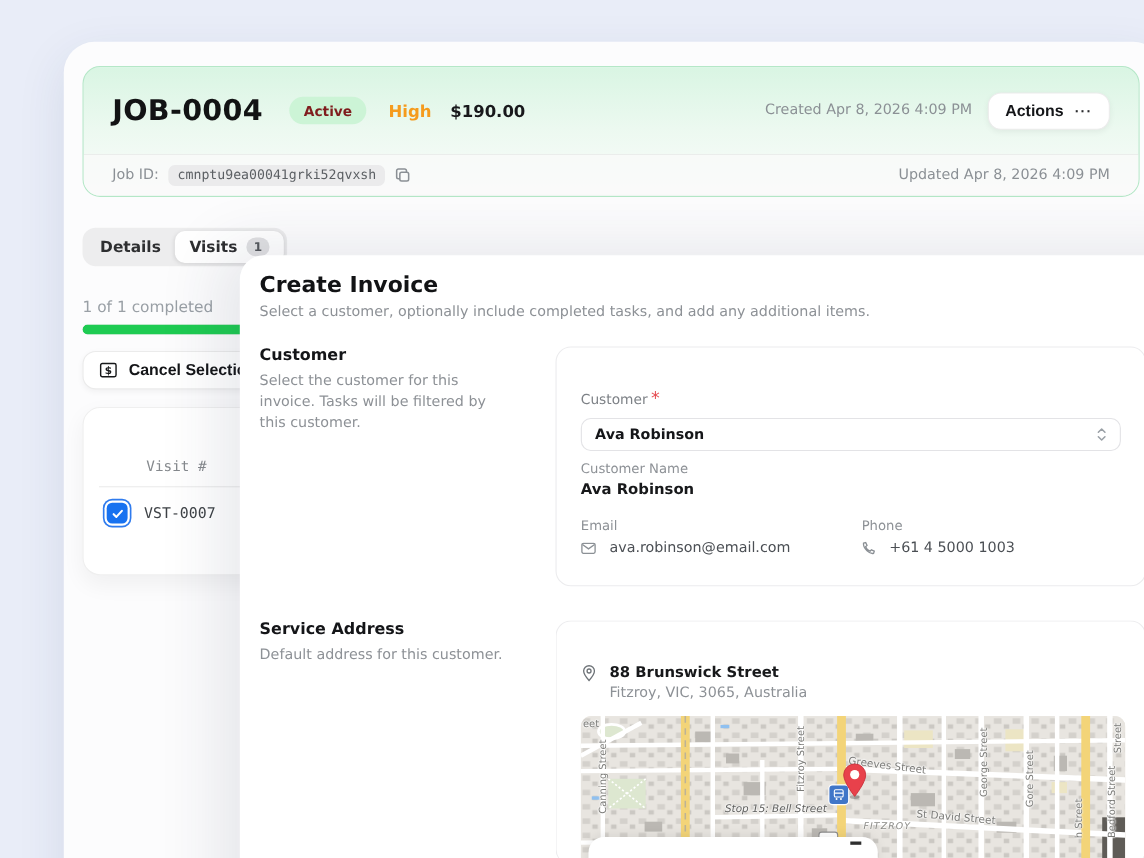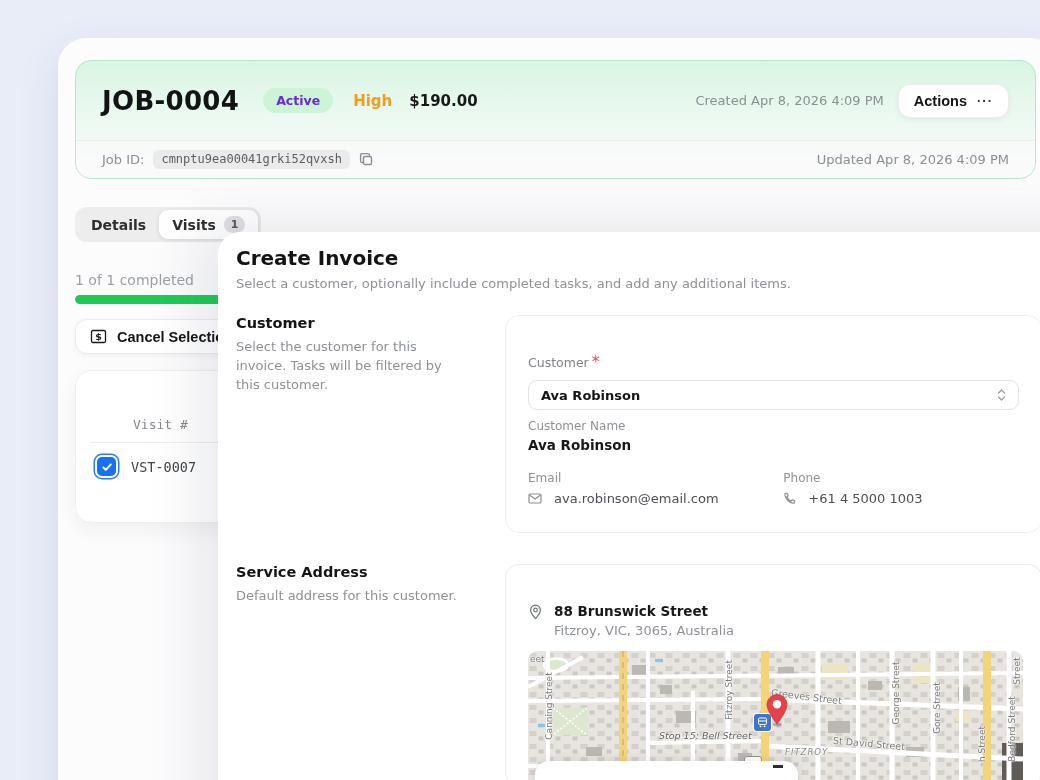--- a/index.html
+++ b/index.html
@@ -10,21 +10,21 @@
   
   .window { position:absolute; left:58px; top:38px; width:1000px; height:800px;
     background:#fcfcfd; border-radius:28px; box-shadow:0 14px 44px rgba(40,55,95,.10); }
 
   
   .job-card { position:absolute; left:17px; top:22px; width:961px; border-radius:16px;
     border:1px solid #b4e7c7; overflow:hidden;
     background:linear-gradient(180deg,#d9f5e3 0%,#ecf9f0 48%,#fbfcfb 100%); }
   .job-main { display:flex; align-items:center; height:79px; padding:0 26px; }
   .job-title { font-size:26px; font-weight:800; letter-spacing:.3px; color:#121314; }
-  .badge-active { margin-left:24px; background:#ccf4d6; color:#6d28d9; font-size:12.5px; font-weight:600;
+  .badge-active { margin-left:24px; background:#ccf4d6; color:#7f1d1d; font-size:12.5px; font-weight:600;
     padding:5px 13px; border-radius:999px; }
   .priority { margin-left:20px; color:#f59b1d; font-size:15px; font-weight:700; }
   .amount { margin-left:17px; color:#18181b; font-size:15px; font-weight:700; }
   .spacer { flex:1; }
   .created-text { color:#8b9095; font-size:13px;margin-left:48px; }
   .actions-btn { margin-left:14px; display:flex; align-items:center; gap:10px; background:#fff;
     border:1px solid #ececec; border-radius:12px; padding:8px 15px; font-size:14.5px; font-weight:700;
     color:#141518; box-shadow:0 2px 6px rgba(0,0,0,.06); cursor:pointer; }
   .actions-dots { color:#2a2b2d; font-weight:700; letter-spacing:1px; font-size:13px; }
   .job-footer { display:flex; align-items:center; height:38px; padding:0 26px;

